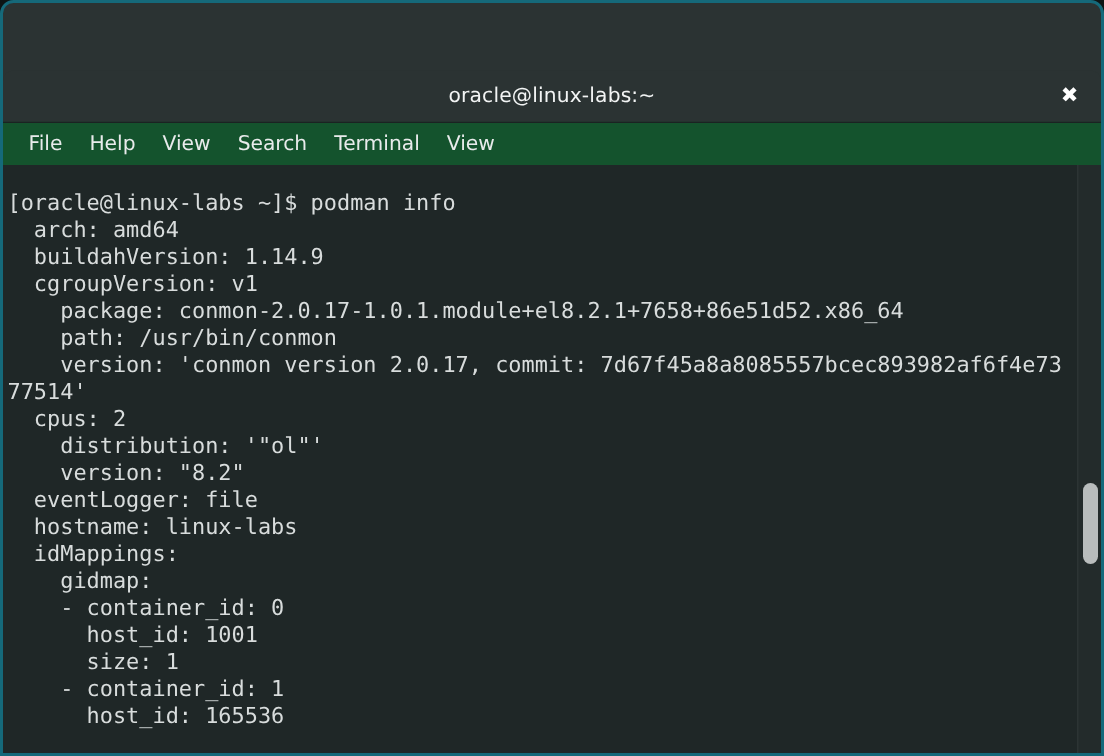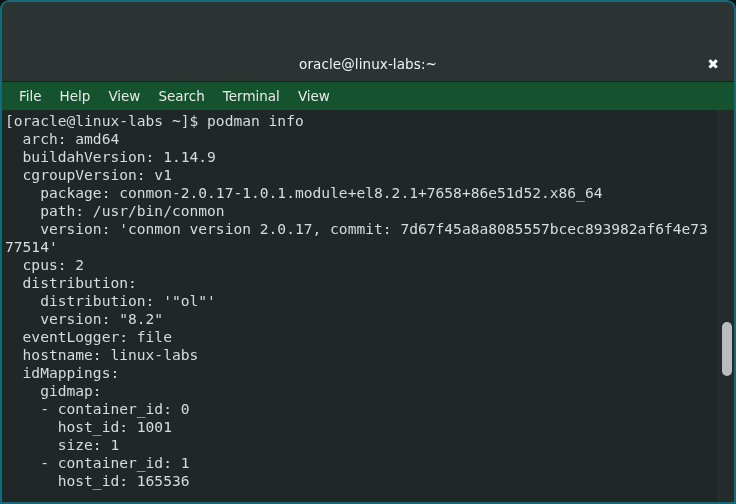--- a/index.html
+++ b/index.html
@@ -88,21 +88,21 @@
   
   .terminal {
     position: relative;
     flex: 1 1 auto;
     background: #1f2727;
     overflow: hidden;
   }
   .screen {
     position: absolute;
     left: 0;
-    top: 0;
+    top: 15px;
     right: 0;
     padding: 2px 0 0 3px;
     box-sizing: border-box;
   }
   .line {
     font-family: "DejaVu Sans Mono", monospace;
     font-size: 14.6px;
     line-height: 18px;
     height: 18px;
     color: #d8dcdc;
@@ -154,21 +154,20 @@
     <div class="screen" id="screen">
         <div class="line">[oracle@linux-labs ~]$ podman info</div>
         <div class="line">  arch: amd64</div>
         <div class="line">  buildahVersion: 1.14.9</div>
         <div class="line">  cgroupVersion: v1</div>
         <div class="line">    package: conmon-2.0.17-1.0.1.module+el8.2.1+7658+86e51d52.x86_64</div>
         <div class="line">    path: /usr/bin/conmon</div>
         <div class="line">    version: 'conmon version 2.0.17, commit: 7d67f45a8a8085557bcec893982af6f4e73</div>
         <div class="line">77514'</div>
         <div class="line">  cpus: 2</div>
-        <div class="line">  distribution:</div>
         <div class="line">    distribution: '"ol"'</div>
         <div class="line">    version: "8.2"</div>
         <div class="line">  eventLogger: file</div>
         <div class="line">  hostname: linux-labs</div>
         <div class="line">  idMappings:</div>
         <div class="line">    gidmap:</div>
         <div class="line">    - container_id: 0</div>
         <div class="line">      host_id: 1001</div>
         <div class="line">      size: 1</div>
         <div class="line">    - container_id: 1</div>

